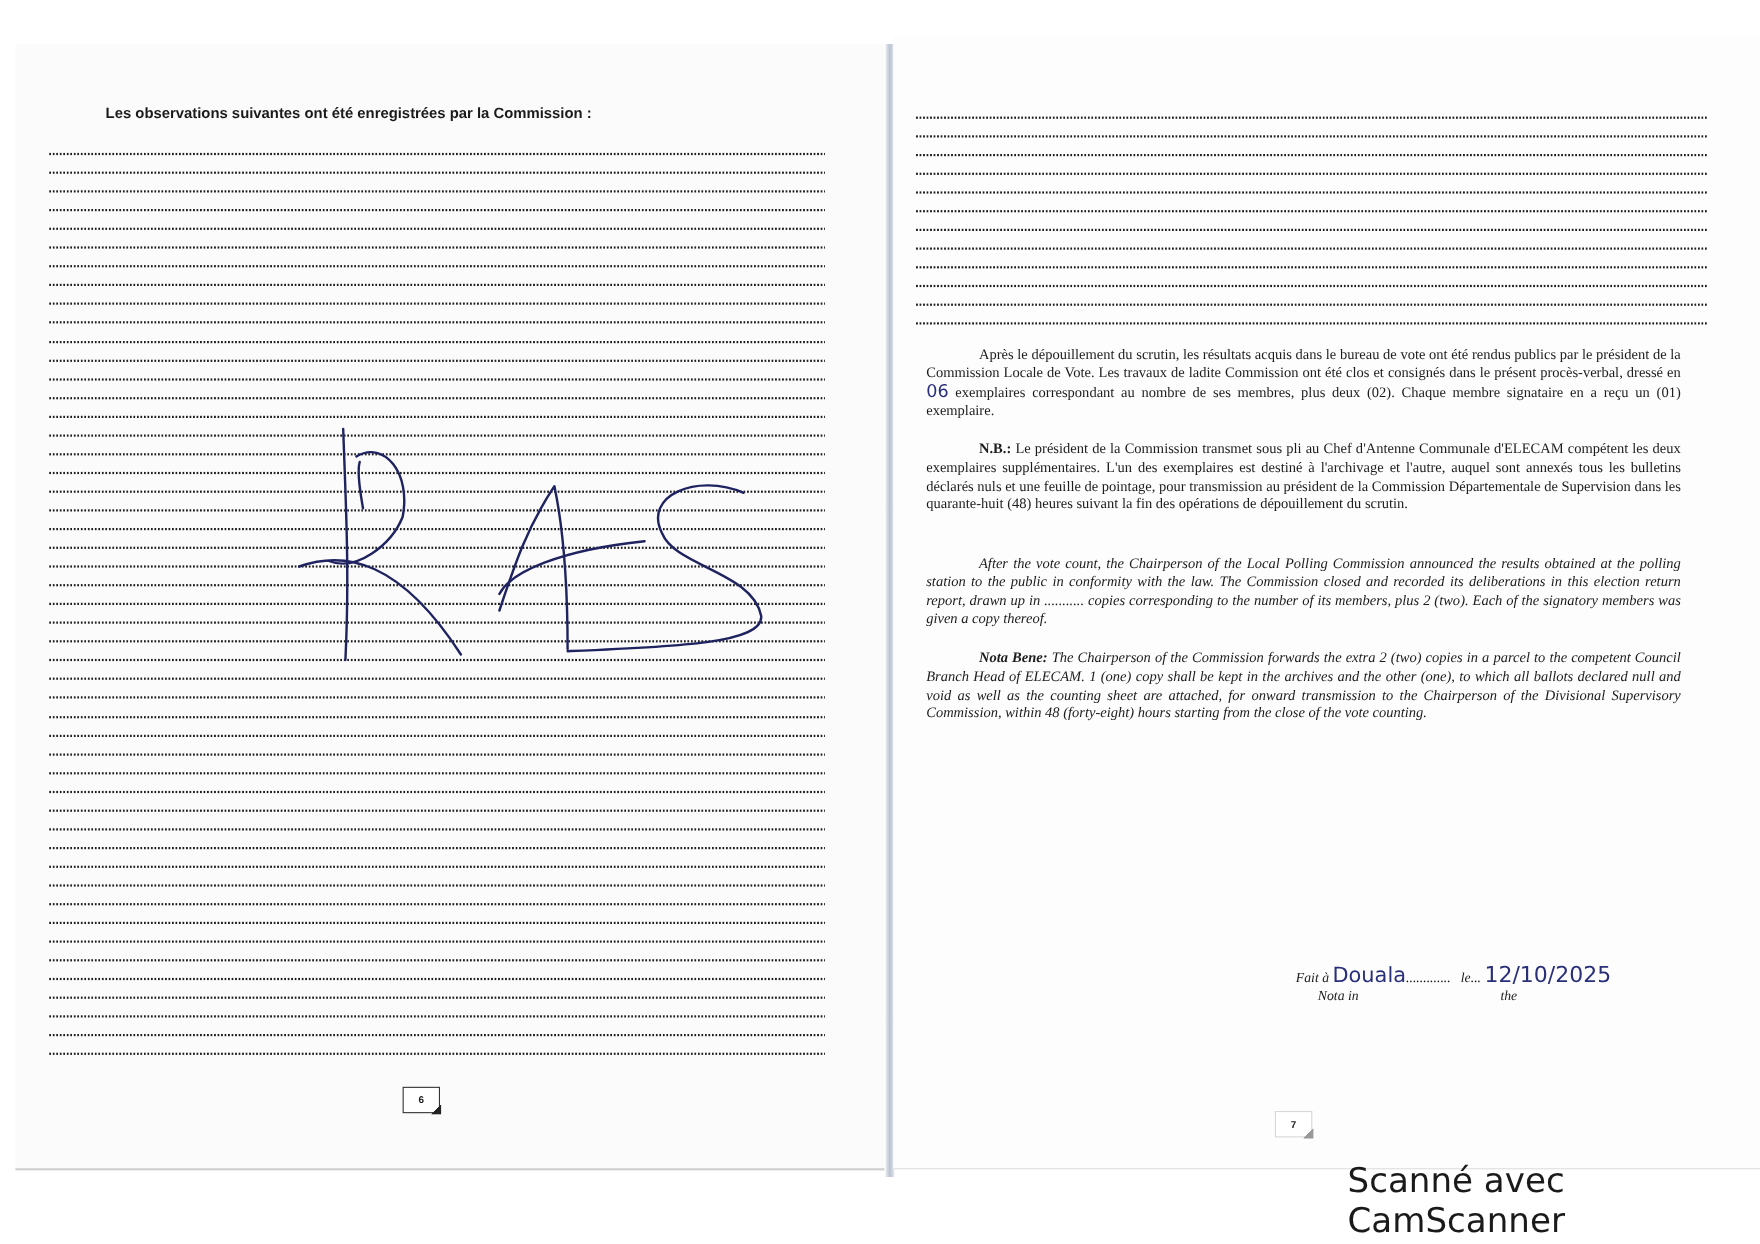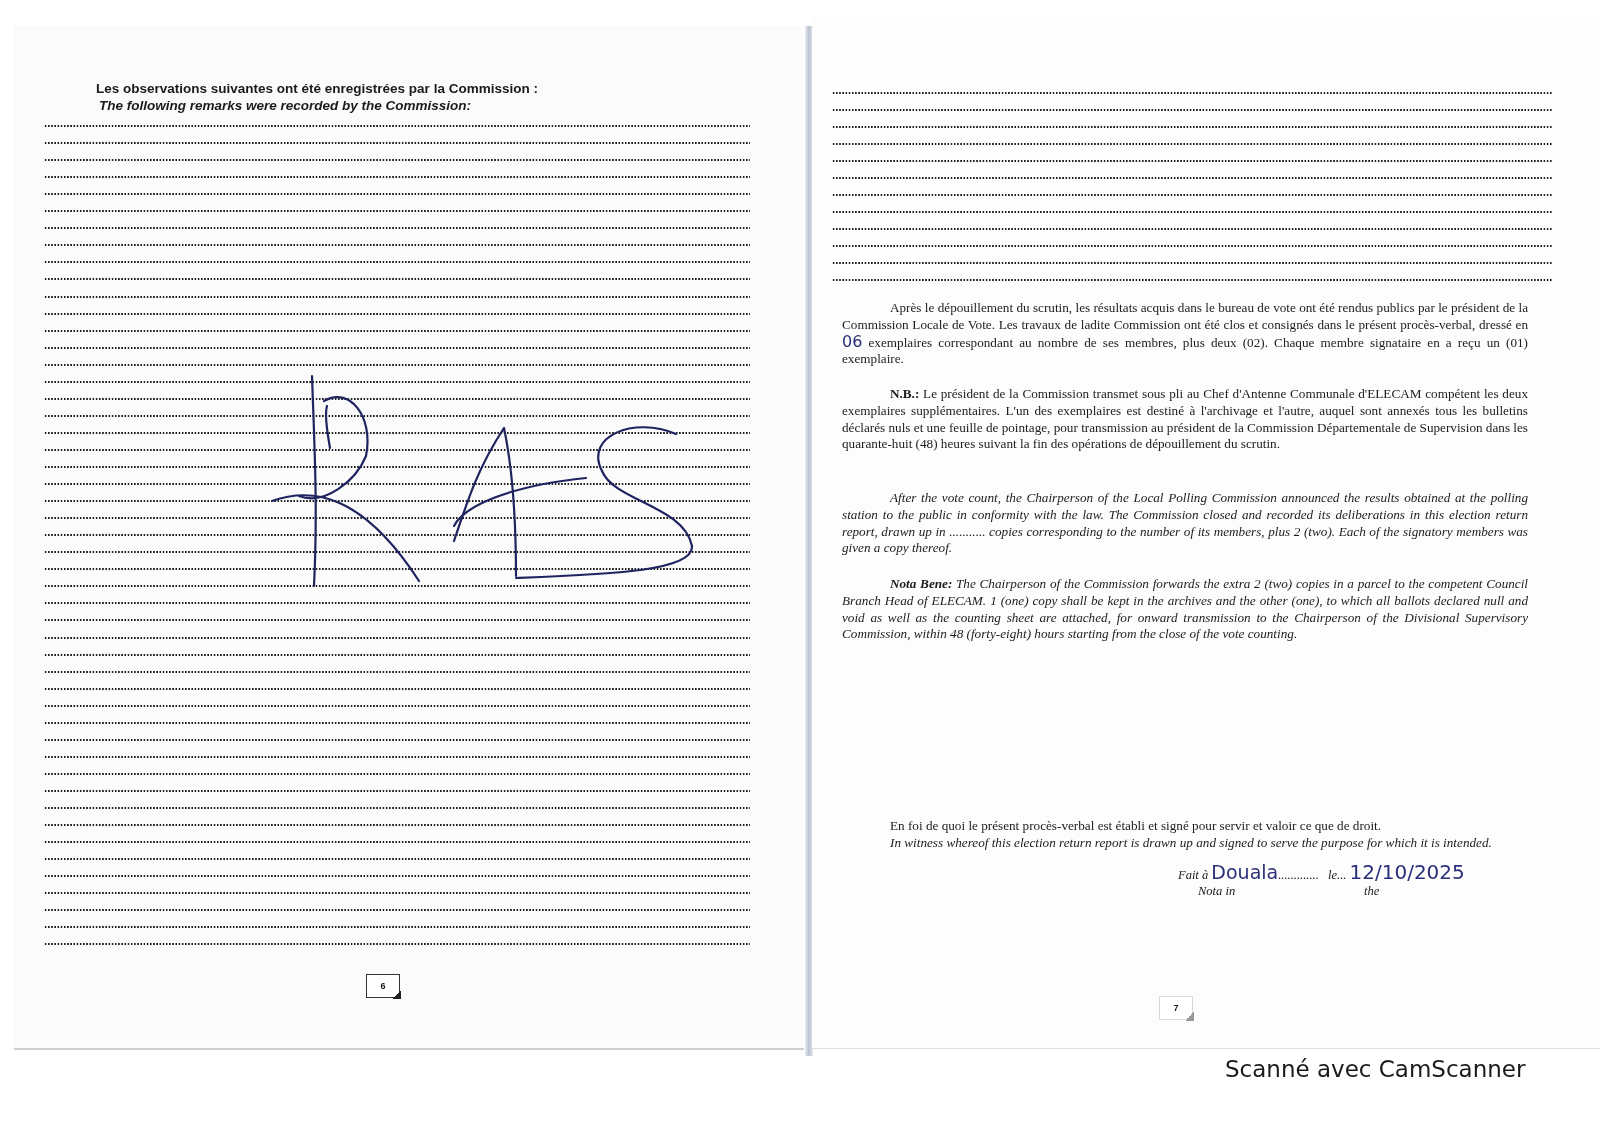--- a/index.html
+++ b/index.html
@@ -1,20 +1,20 @@
 <!DOCTYPE html>
 <html><head>
 <meta charset="utf-8">
 <style>
   html, body { margin:0; padding:0; }
   body {
     width:1600px; height:1131px; background:#ffffff; position:relative; overflow:hidden;
     font-family:"Liberation Sans", sans-serif; color:#1a1a1a;
   }
-  .spread { position:absolute; left:0; top:18px; width:1600px; height:1032px; }
+  .spread { position:absolute; left:0; top:32px; width:1600px; height:1032px; }
   .page-left {
     position:absolute; left:14px; top:8px; width:790px; height:1022px;
     background:#fbfbfb; border-bottom:2px solid #cfcfcf;
   }
   .page-right {
     position:absolute; left:812px; top:0; width:788px; height:1030px;
     background:#fdfdfd; border-bottom:1px solid #dedede;
   }
   .gutter {
     position:absolute; left:805px; top:8px; width:8px; height:1030px;
@@ -50,32 +50,31 @@
   }
   .body-text p { margin:0; text-indent:48px; }
   .body-text .it { font-style:italic; }
   .body-text .b { font-weight:bold; }
   .sig-row { position:absolute; font-family:"Liberation Serif", serif; font-style:italic; font-size:12.5px;text-align:right; }
   .hand {
     font-family:"DejaVu Sans", sans-serif; font-style:normal; color:#2a2f7a; font-size:19px;
   }
   .scanner {
     position:absolute; left:1225px; top:1056px; font-family:"DejaVu Sans", sans-serif;
-    font-size:23px; color:#1a1a1a;
+    font-size:31px; color:#1a1a1a;
   }
 </style>
 </head>
 <body>
 
 <div class="spread">
 
   <div class="page-left">
     <div class="hdr">
       <div class="fr">Les observations suivantes ont été enregistrées par la Commission :</div>
-      <div class="en">The following remarks were recorded by the Commission:</div>
     </div>
     <div class="left-lines" id="left-lines">
         <div class="dots" style="top: 0px; width: 706px;"></div>
         <div class="dots" style="top: 17.05px; width: 706px;"></div>
         <div class="dots" style="top: 34.1px; width: 706px;"></div>
         <div class="dots" style="top: 51.15px; width: 706px;"></div>
         <div class="dots" style="top: 68.2px; width: 706px;"></div>
         <div class="dots" style="top: 85.25px; width: 706px;"></div>
         <div class="dots" style="top: 102.3px; width: 706px;"></div>
         <div class="dots" style="top: 119.35px; width: 706px;"></div>
@@ -171,24 +170,20 @@
     <div class="body-text it" style="top:472px;">
       <p class="it">After the vote count, the Chairperson of the Local Polling Commission announced the results obtained at the polling station to the public in conformity with the law. The Commission closed and recorded its deliberations in this election return report, drawn up in ........... copies corresponding to the number of its members, plus 2 (two). Each of the signatory members was given a copy thereof.</p>
     </div>
 
     <div class="body-text it" style="top:558px;">
       <p><span class="b it">Nota Bene:</span><span class="it"> The Chairperson of the Commission forwards the extra 2 (two) copies in a parcel to the competent Council Branch Head of ELECAM. 1 (one) copy shall be kept in the archives and the other (one), to which all ballots declared null and void as well as the counting sheet are attached, for onward transmission to the Chairperson of the Divisional Supervisory Commission, within 48 (forty-eight) hours starting from the close of the vote counting.</span></p>
     </div>
 
 
 
-    <div class="body-text" style="top:800px;">
-      <p>En foi de quoi le présent procès-verbal est établi et signé pour servir et valoir ce que de droit.</p>
-      <p class="it">In witness whereof this election return report is drawn up and signed to serve the purpose for which it is intended.</p>
-    </div>
 
     <div class="sig-row" style="left:366px; top:842px;">
       <span>Fait à</span>
       <span class="hand">Douala</span><span>.............</span>
       <span style="margin-left:6px;">le</span><span>...</span>
       <span class="hand" style="font-size:20px;">12/10/2025</span>
     </div>
     <div class="sig-row" style="left:386px; top:866px;">Nota in</div>
     <div class="sig-row" style="left:552px; top:866px;">the</div>
 

